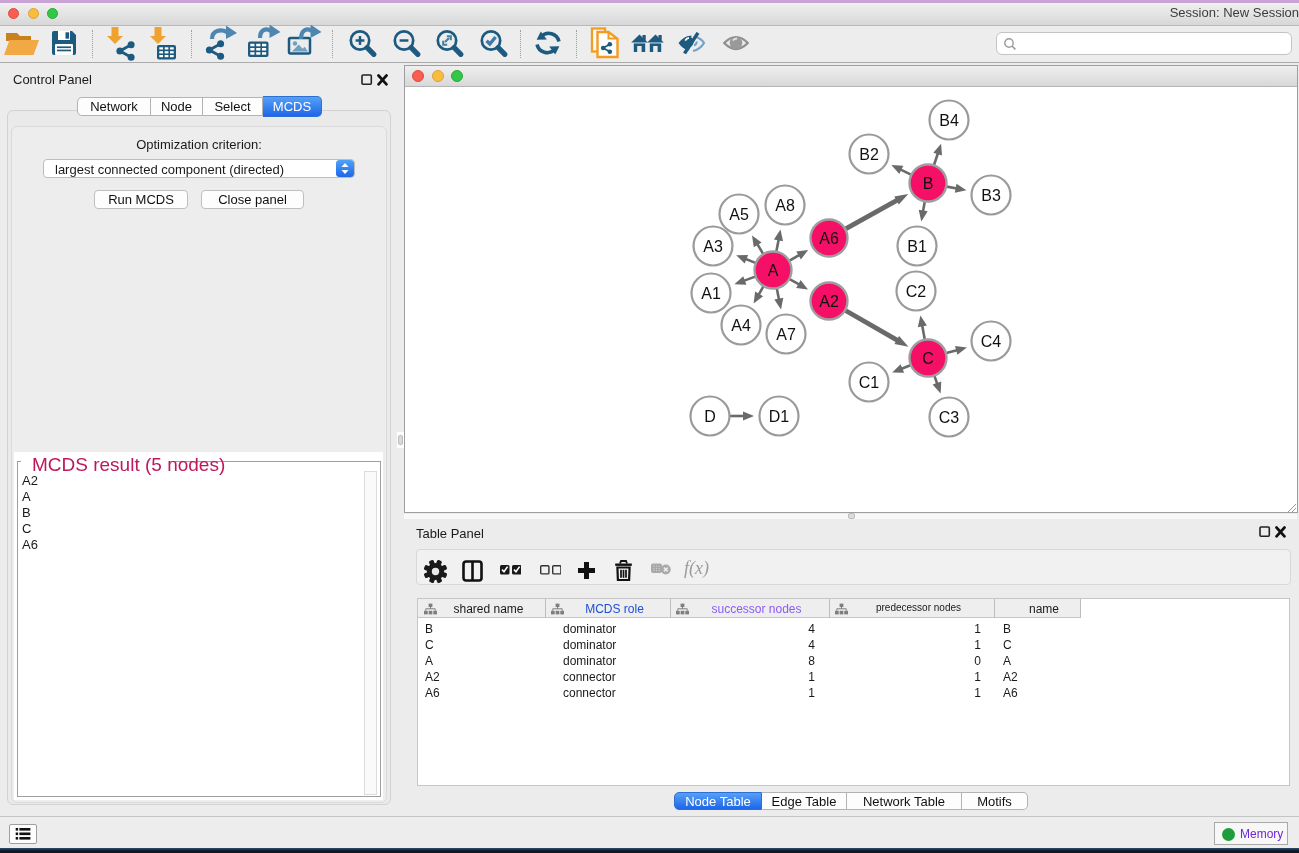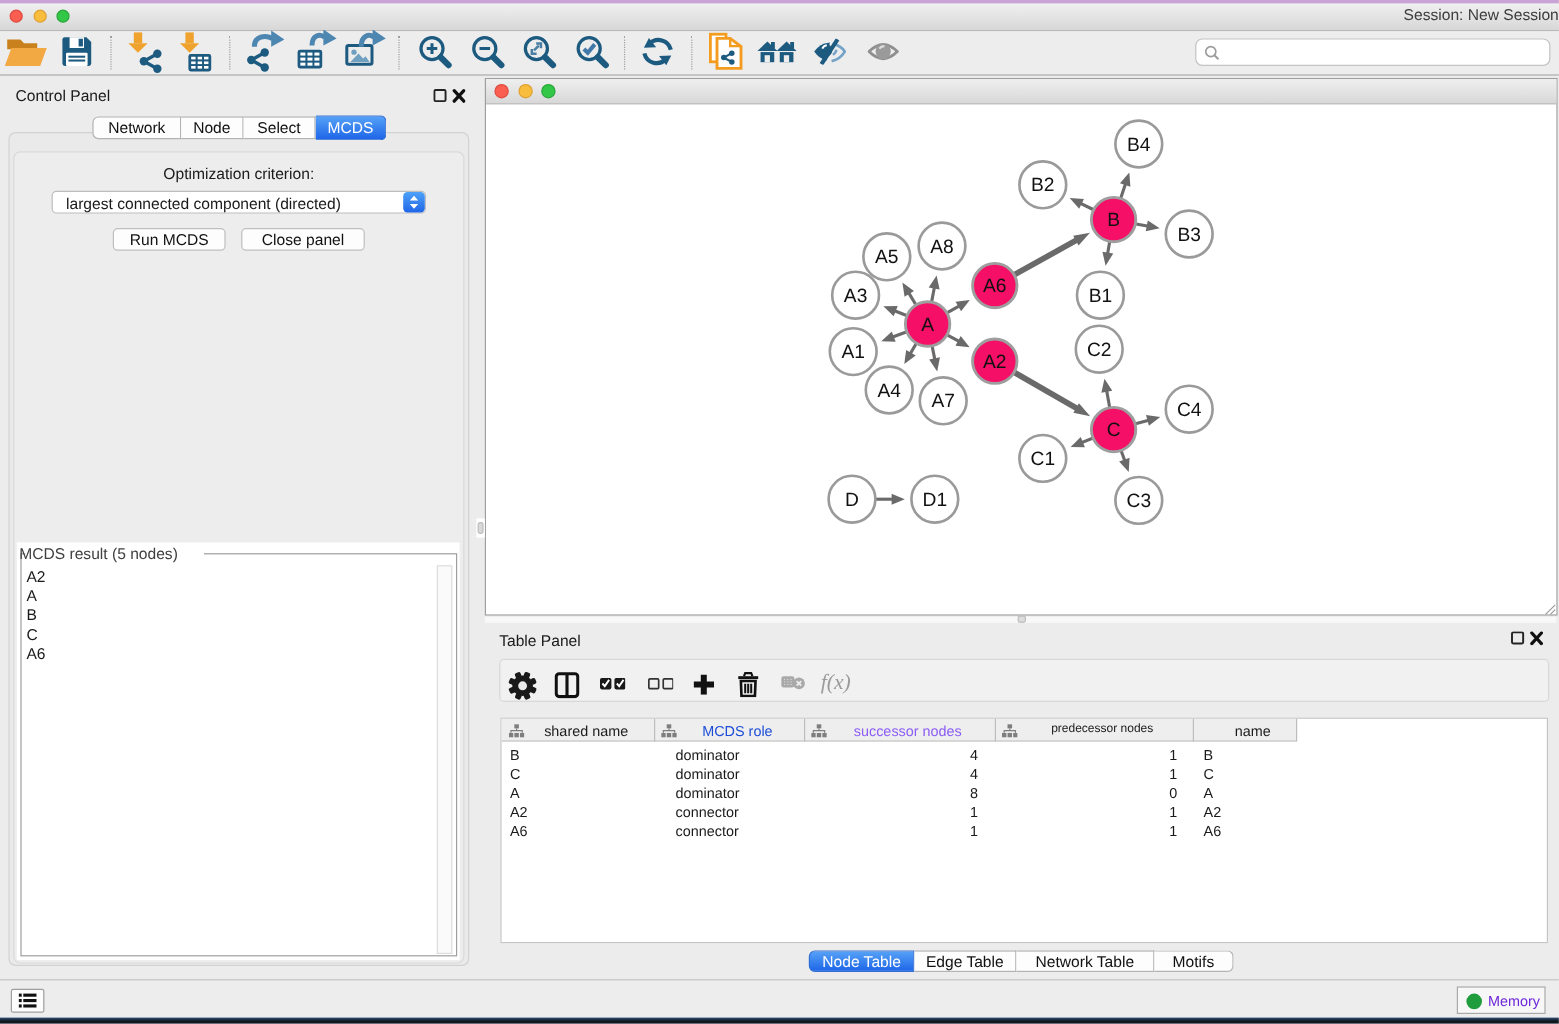--- a/index.html
+++ b/index.html
@@ -171,21 +171,21 @@
     <div class="abs" style="left:335.5px;top:160px;width:18px;height:17px;border-radius:3.5px;background:linear-gradient(#4ea2f9,#2066e8)"></div>
     <svg class="abs" style="left:335.5px;top:160px" width="18" height="17" viewBox="0 0 19 18">
       <polygon points="9.5,3.2 13.2,7.4 5.8,7.4" fill="#fff"></polygon>
       <polygon points="9.5,14.8 13.2,10.6 5.8,10.6" fill="#fff"></polygon>
     </svg>
     <div class="tabbtn" style="left:94px;top:190px;width:94px;height:19px;line-height:18px;border-radius:4px;border-color:#bfbfbf">Run MCDS</div>
     <div class="tabbtn" style="left:201px;top:190px;width:103px;height:19px;line-height:18px;border-radius:4px;border-color:#bfbfbf">Close panel</div>
     <div class="abs" style="left:14px;top:452px;width:369px;height:348px;background:#fff"></div>
     <div class="abs" style="left:17px;top:461px;width:364px;height:336px;border:1px solid #9f9f9f"></div>
     <div class="abs" style="left:21px;top:454px;width:149px;height:14px;background:#fff"></div>
-    <div class="abs" style="left:16px;top:454px;font-size:13px;color:#404040">MCDS result (5 nodes)</div>
+    <div class="abs" style="left:32px;top:454px;font-size:19px;color:#be185d">MCDS result (5 nodes)</div>
     <div class="abs" style="left:22px;top:473px;font-size:13px;color:#1a1a1a">A2</div>
     <div class="abs" style="left:22px;top:489px;font-size:13px;color:#1a1a1a">A</div>
     <div class="abs" style="left:22px;top:505px;font-size:13px;color:#1a1a1a">B</div>
     <div class="abs" style="left:22px;top:521px;font-size:13px;color:#1a1a1a">C</div>
     <div class="abs" style="left:22px;top:537px;font-size:13px;color:#1a1a1a">A6</div>
     <div class="abs" style="left:364px;top:471px;width:13px;height:324px;background:#fafafa;border:1px solid #dcdcdc"></div>
     <div class="abs" style="left:404px;top:65px;width:894px;height:448px;background:#fff;border:1px solid #9e9e9e"></div>
     <div class="abs" style="left:405px;top:66px;width:892px;height:21px;background:linear-gradient(#efefef,#d8d8d8);border-bottom:1px solid #b5b5b5"></div>
     <div class="tl" style="left:412px;top:70px;width:12px;height:12px;background:#f95e50;border-color:#df4b42"></div>
     <div class="tl" style="left:431.6px;top:70px;width:12px;height:12px;background:#f9bd3e;border-color:#dfa133"></div>

